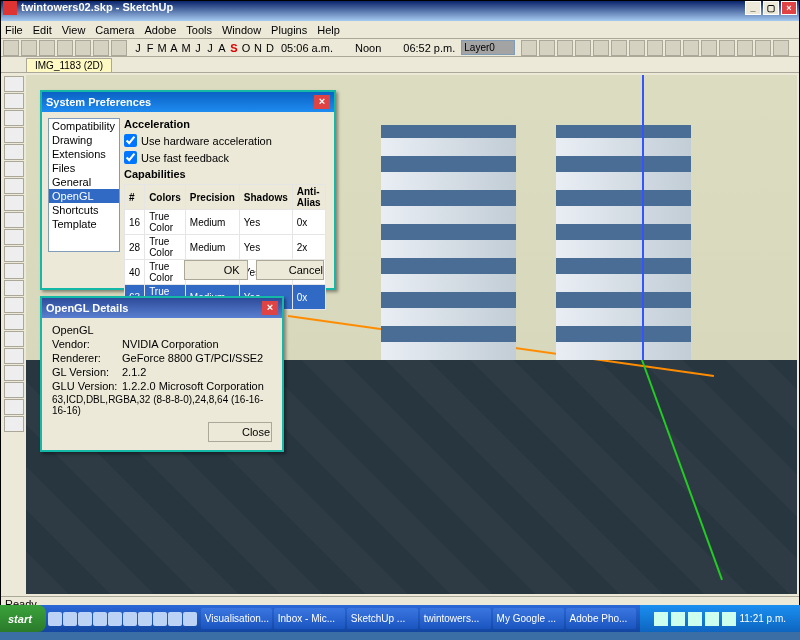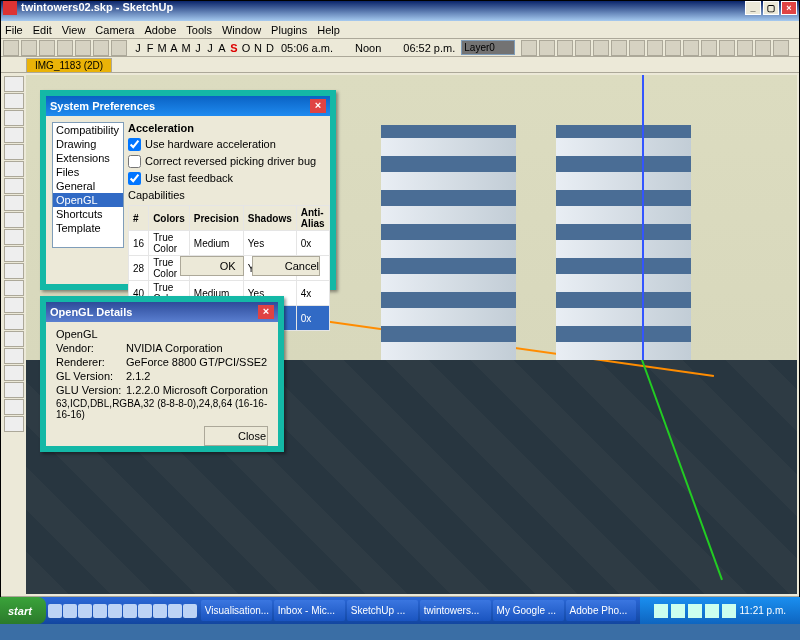--- a/index.html
+++ b/index.html
@@ -11,64 +11,64 @@
 .titlebar .t-icon { width:14px; height:14px; background:#d33; margin-right:4px; }
 .titlebar-spacer { flex:1; }
 .win-btn { width:16px; height:14px; margin-left:2px; background:#ece9d8; border:1px solid #fff; color:#000; line-height:12px; text-align:center; font-size:9px; cursor:pointer;}
 .menubar { height:18px; background:#ece9d8; display:flex; align-items:center; padding:0 4px; gap:10px; border-bottom:1px solid #aca899;}
 .menubar span { cursor:pointer; }
 .toolbar { height:18px; background:#ece9d8; border-bottom:1px solid #aca899; display:flex; align-items:center; padding:0 2px; gap:2px; }
 .tool-ic { width:16px; height:16px; background:#d6d2c2; border:1px solid #aca899; }
 .time-scale { display:flex; align-items:center; margin-left:4px; gap:2px; font-size:9px;}
 .time-scale .mon { width:10px; text-align:center; }
 .time-scale .sep { color:#d00; font-weight:bold; }
-.layer-sel { width:54px; height:15px; background:#737373; border:1px solid #7f9db9; font-size:10px; padding-left:2px; margin:0 4px; }
+.layer-sel { width:54px; height:15px; background:#a3a3a3; border:1px solid #7f9db9; font-size:10px; padding-left:2px; margin:0 4px; }
 
 .scenetab { height:16px; background:#ece9d8; padding-left:25px; display:flex; align-items:center; border-bottom:1px solid #aca899;}
-.scenetab .tab { padding:1px 8px; background:#eab308; border:1px solid #aca899; border-bottom:none; font-size:10px; cursor:pointer;}
+.scenetab .tab { padding:1px 8px; background:#fef9c3; border:1px solid #aca899; border-bottom:none; font-size:10px; cursor:pointer;}
 
 .canvas-area { position:absolute; left:25px; top:74px; right:2px; bottom:18px; background:linear-gradient(#dcdcc0 0%,#d8d8bc 55%,#2d3942 55%,#1a232a 100%); overflow:hidden; }
 .ground { position:absolute; left:0; top:55%; right:0; bottom:0; background:repeating-linear-gradient(45deg,#2e3b44,#2e3b44 30px,#283640 30px,#283640 60px); }
 .building { position:absolute; bottom:45%; width:135px; height:235px; background:linear-gradient(90deg,#e9eef4,#c2cdd6);} 
 .building::before{content:"";position:absolute;left:0;right:0;top:0;bottom:0;background:repeating-linear-gradient(0deg,transparent,transparent 18px,#4a6d95 18px,#4a6d95 34px);}
 .b1{left:355px;} .b2{left:530px;}
 .axis-y{position:absolute;left:616px;top:0;width:2px;height:55%;background:#3355ff;}
 .axis-g{position:absolute;left:615px;top:55%;width:2px;height:45%;background:#22cc22;transform:rotate(-20deg);transform-origin:top;}
 .orange{position:absolute;left:260px;top:52%;width:430px;height:2px;background:#ff8c00;transform:rotate(8deg);}
 
 .lefttoolbar { position:absolute; left:2px; top:74px; width:23px; bottom:18px; background:#ece9d8; display:flex; flex-direction:column; padding:1px; gap:1px; }
 .lefttoolbar .ic { width:20px; height:16px; background:#eee; border:1px solid #aca899; }
 
 .status { position:absolute; left:0; bottom:0; right:0; height:16px; background:#ece9d8; border-top:1px solid #aca899; padding-left:4px; line-height:15px;}
 
 
-.dlg { position:absolute; background:#ece9d8; border:6px solid #14b8a6; box-shadow:2px 2px 3px rgba(0,0,0,.4); }
+.dlg { position:absolute; background:#ece9d8; border:2px solid #14b8a6; box-shadow:2px 2px 3px rgba(0,0,0,.4); }
 .dlg .dt { height:20px; background:linear-gradient(#0a62c4,#1f8bf0); color:#fff; display:flex; align-items:center; padding:0 4px; font-weight:bold; }
 .dlg .dt .close { margin-left:auto; width:16px; height:14px; background:#e04343; color:#fff; text-align:center; line-height:12px; cursor:pointer; }
 .dlg-body { padding:6px 10px 10px; }
 .dlg .btn { min-width:64px; height:20px; background:#ece9d8; border:1px solid #aca899; cursor:pointer; text-align:center; line-height:18px;padding-left:32px; }
 .catlist { position:absolute; left:6px; top:26px; width:72px; bottom:36px; background:#fff; border:1px solid #7f9db9; }
 .catlist div{padding:1px 3px;cursor:pointer;}
 .catlist .sel{background:#316ac5;color:#fff;}
 .prefright{position:absolute;left:82px;top:26px;right:10px;bottom:36px;}
-.cb{margin-bottom:4px;display:flex;align-items:flex-start;gap:4px;}
+.cb{margin-bottom:4px;display:flex;align-items:center;gap:4px;}
 .cb input{margin:0;}
 .captable{width:100%;border:1px solid #aca899;border-collapse:collapse;margin-top:4px;background:#fff;}
 .captable th,.captable td{border:1px solid #e5e5e5;padding:1px 4px;font-size:10px;text-align:left;}
 .captable th{background:#ece9d8;}
 .captable tr.sel td{background:#316ac5;color:#fff;}
 .dlg-buttons{position:absolute;right:10px;bottom:8px;display:flex;gap:8px;}
 
 .details-dlg { background:#ece9d8; }
 .details-dlg .dt { background:linear-gradient(#2d4b9a,#5a7fd0); }
 .detrow{display:flex;margin-bottom:2px;}
 .detrow .k{width:70px;}
 
 
-.taskbar { position:absolute; left:0; right:0; bottom:16px; height:27px; background:linear-gradient(#2b68d8,#1246a0); display:flex; align-items:center;border-radius:12px; }
+.taskbar { position:absolute; left:0; right:0; bottom:8px; height:27px; background:linear-gradient(#2b68d8,#1246a0); display:flex; align-items:center;border-radius:12px; }
 .start { height:27px; padding:0 14px 0 8px; background:linear-gradient(#3aa33a,#2b7a2b); color:#fff; font-weight:bold; font-style:italic; display:flex; align-items:center; border-radius:0 8px 8px 0; cursor:pointer;}
 .tray { margin-left:2px; display:flex; gap:1px; align-items:center; height:23px;}
 .tray .ic { width:14px; height:14px; background:#bcd3f5; border-radius:2px; }
 .tasks { flex:1; display:flex; gap:2px; padding:0 4px; height:23px; align-items:center;}
 .tasks .tk { flex:1; max-width:110px; height:21px; background:linear-gradient(#3a76e0,#1a54c0); color:#fff; border-radius:2px; padding:0 4px; line-height:21px; overflow:hidden; font-size:10px; cursor:pointer;}
 .systray { height:27px; padding:0 14px; background:linear-gradient(#1a8ff0,#0e65c0); display:flex; align-items:center; gap:3px;}
 .systray .ic{width:14px;height:14px;background:#cfe;}
 .clock{color:#fff;font-size:10px;}
 </style>
 </head>
@@ -196,28 +196,24 @@
     <div>Shortcuts</div>
     <div>Template</div>
   </div>
   <div class="prefright">
     <div style="font-weight:bold;margin-bottom:4px">Acceleration</div>
     <label class="cb">
         <input type="checkbox" checked="" style="">
         <span>Use hardware acceleration</span>
       </label>
     <label class="cb">
-        <input type="checkbox" style="">
-        <span>Correct reversed picking driver bug</span>
-      </label>
-    <label class="cb">
         <input type="checkbox" checked="" style="">
         <span>Use fast feedback</span>
       </label>
-    <div style="font-weight:normal;margin-top:4px">Capabilities</div>
+    <div style="font-weight:bold;margin-top:4px">Capabilities</div>
     <table class="captable">
       <tbody>
           <tr>
         <th>#</th>
         <th>Colors</th>
         <th>Precision</th>
         <th>Shadows</th>
         <th>Anti-Alias</th>
       </tr>
       <tr>

